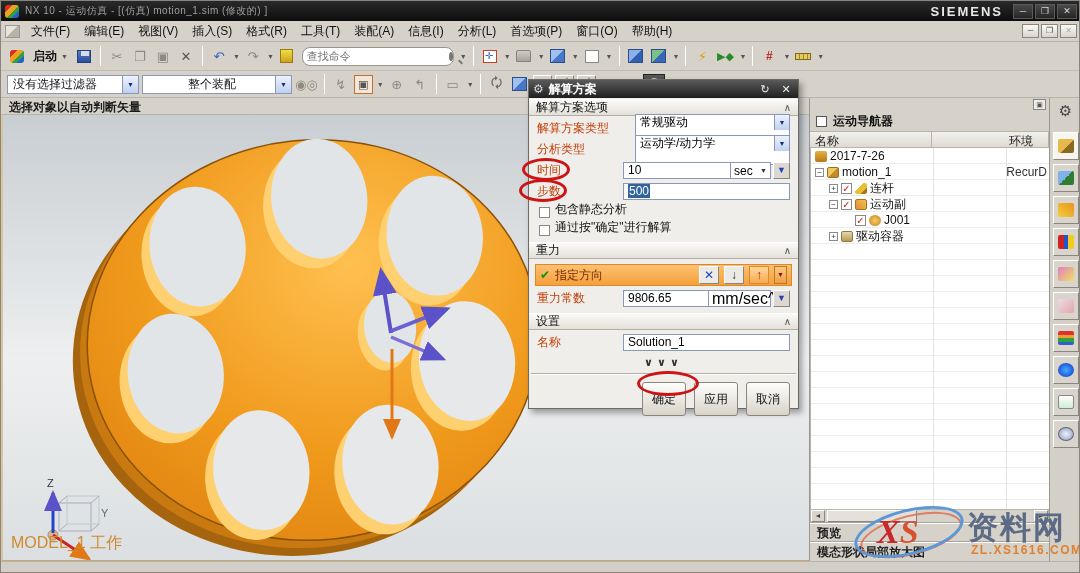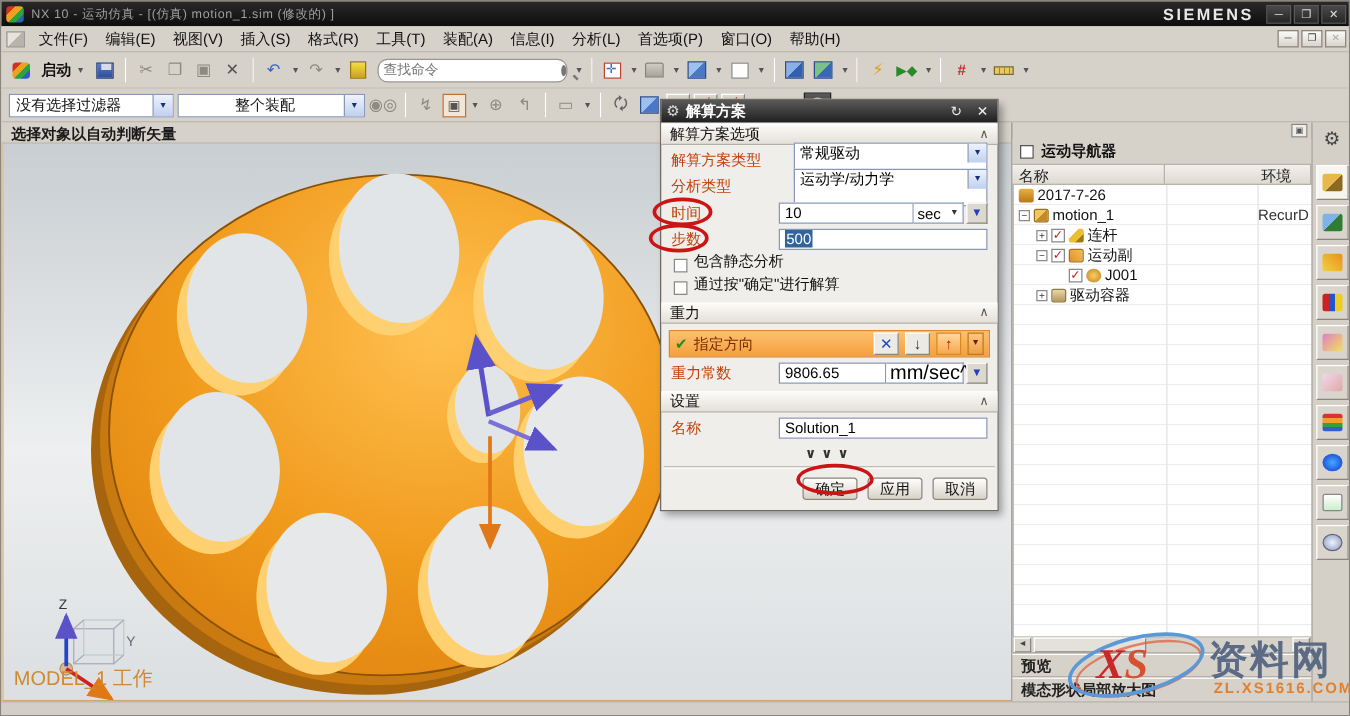--- a/index.html
+++ b/index.html
@@ -119,21 +119,21 @@
   .cbox { width:11px; height:11px; border:1px solid #888; background:#fff; }
   .orangerow { height:22px; margin:5px 6px 0; background:linear-gradient(#fdc070,#f5a03c); border:1px solid #d88a2c; display:flex; align-items:center; padding:0 4px; gap:5px; }
   .orangerow .ck { color:#189018; font-weight:bold; font-size:12px; }
   .orangerow .lab { color:#7a2a00; flex:1; }
   .vecbtn { width:20px; height:18px; background:#eceae4; border:1px solid; border-color:#fff #8a867e #8a867e #fff; display:flex; align-items:center; justify-content:center; font-weight:bold; cursor:pointer; }
   .vecbtn.act { background:linear-gradient(#ffd79a,#f7a94f); border-color:#d98a2b; color:#c02000; }
   .vecdrop { width:13px; height:18px; background:linear-gradient(#fdc882,#eda045); border:1px solid #c07820; color:#801010; font-size:7px; text-align:center; line-height:16px; cursor:pointer; }
   .chevrons { text-align:center; margin-top:5px; color:#333; font-weight:bold; letter-spacing:4px; font-size:11px; }
   .dsep { height:2px; margin:4px 2px 0; border-top:1px solid #b4afa6; border-bottom:1px solid #fff; }
   .dbtns { display:flex; justify-content:flex-end; gap:8px; margin:7px 8px 0; }
-  .dbtn { height:18px; min-width:44px; padding:0 9px; background:linear-gradient(#fefefd,#d8d3c9); border:1px solid #8a867e; border-radius:3px; font-size:12px; color:#111; cursor:pointer; font-family:Liberation Sans, sans-serif; }
+  .dbtn { height:34px; min-width:44px; padding:0 9px; background:linear-gradient(#fefefd,#d8d3c9); border:1px solid #8a867e; border-radius:3px; font-size:12px; color:#111; cursor:pointer; font-family:Liberation Sans, sans-serif; }
 
   
   .redcircle { position:absolute; border:3px solid #cc1414; border-radius:50%; z-index:40; pointer-events:none; }
 
   
   .watermark { position:absolute; left:848px; top:498px; width:232px; height:72px; z-index:50; pointer-events:none; }
   .wm-ellipse { position:absolute; left:4px; top:10px; width:112px; height:46px; border:3px solid #5a98d8; border-radius:50%; transform:rotate(-14deg); }
   .wm-ellipse2 { position:absolute; left:10px; top:16px; width:104px; height:40px; border:2px solid #e05838; border-radius:50%; transform:rotate(-14deg); opacity:.7; }
   .wm-xs { position:absolute; left:28px; top:14px; font-family:"Liberation Serif","DejaVu Serif",serif; font-style:italic; font-weight:bold; font-size:34px; color:#c82828; }
   .wm-xs .s2 { color:#d85030; }

